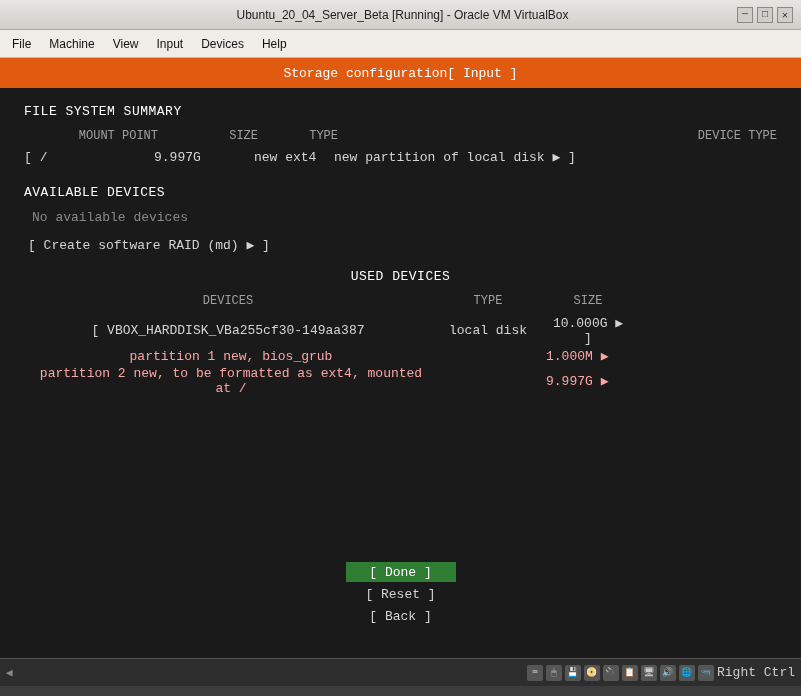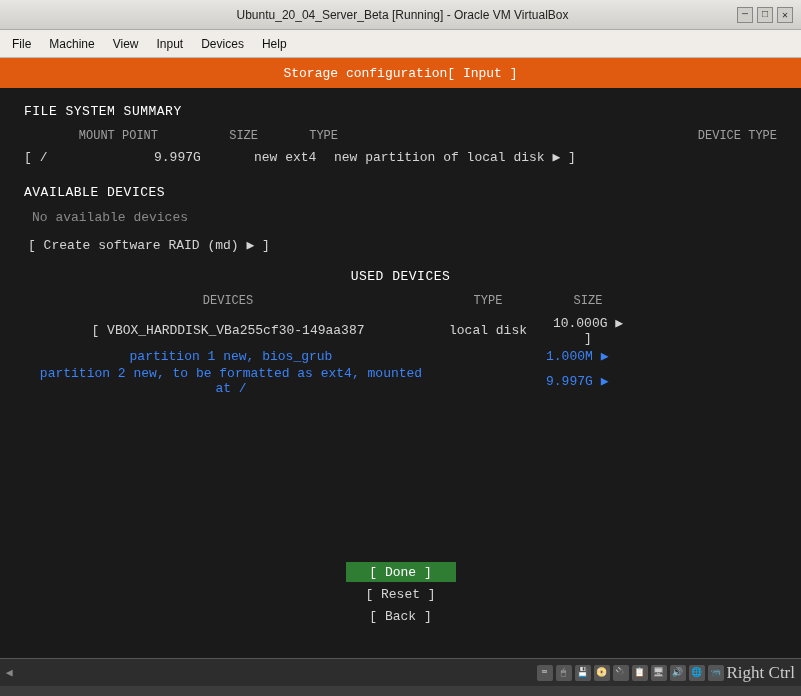--- a/index.html
+++ b/index.html
@@ -172,21 +172,21 @@
     .device-main-row {
       display: flex;
       align-items: center;
       color: #d4d4d4;
       font-size: 13px;
       padding: 1px 0;
       padding-left: 4px;
     }
 
     .partition-row {
-      color: #3b82f6;
+      color: #fca5a5;
       font-size: 13px;
       padding: 1px 0;
       padding-left: 12px;
       display: flex;
       align-items: center;
     }
 
     
     #bottom-buttons {
       position: absolute;
@@ -249,22 +249,22 @@
       border-radius: 2px;
       display: flex;
       align-items: center;
       justify-content: center;
       font-size: 9px;
       color: #ccc;
     }
 
     #right-ctrl {
       color: #ccc;
-      font-size: 17px;
-      font-family: Liberation Serif, serif;
+      font-size: 13px;
+      font-family: Liberation Mono, monospace;
     }
   </style>
 </head>
 <body>
 
 <div id="title-bar">
   <div style="width:60px;"></div>
   <div id="title-text">Ubuntu_20_04_Server_Beta [Running] - Oracle VM VirtualBox</div>
   <div id="title-controls">
     <div class="title-btn">─</div>

